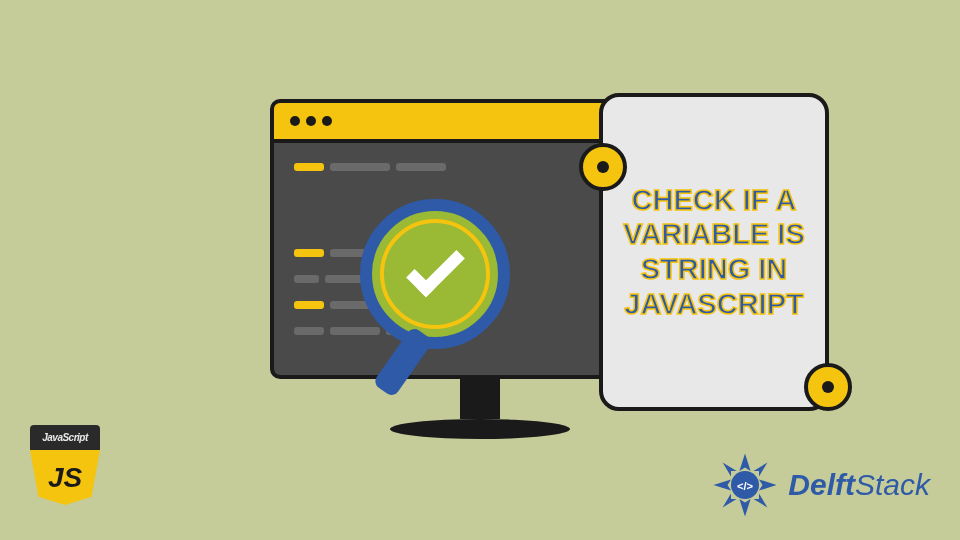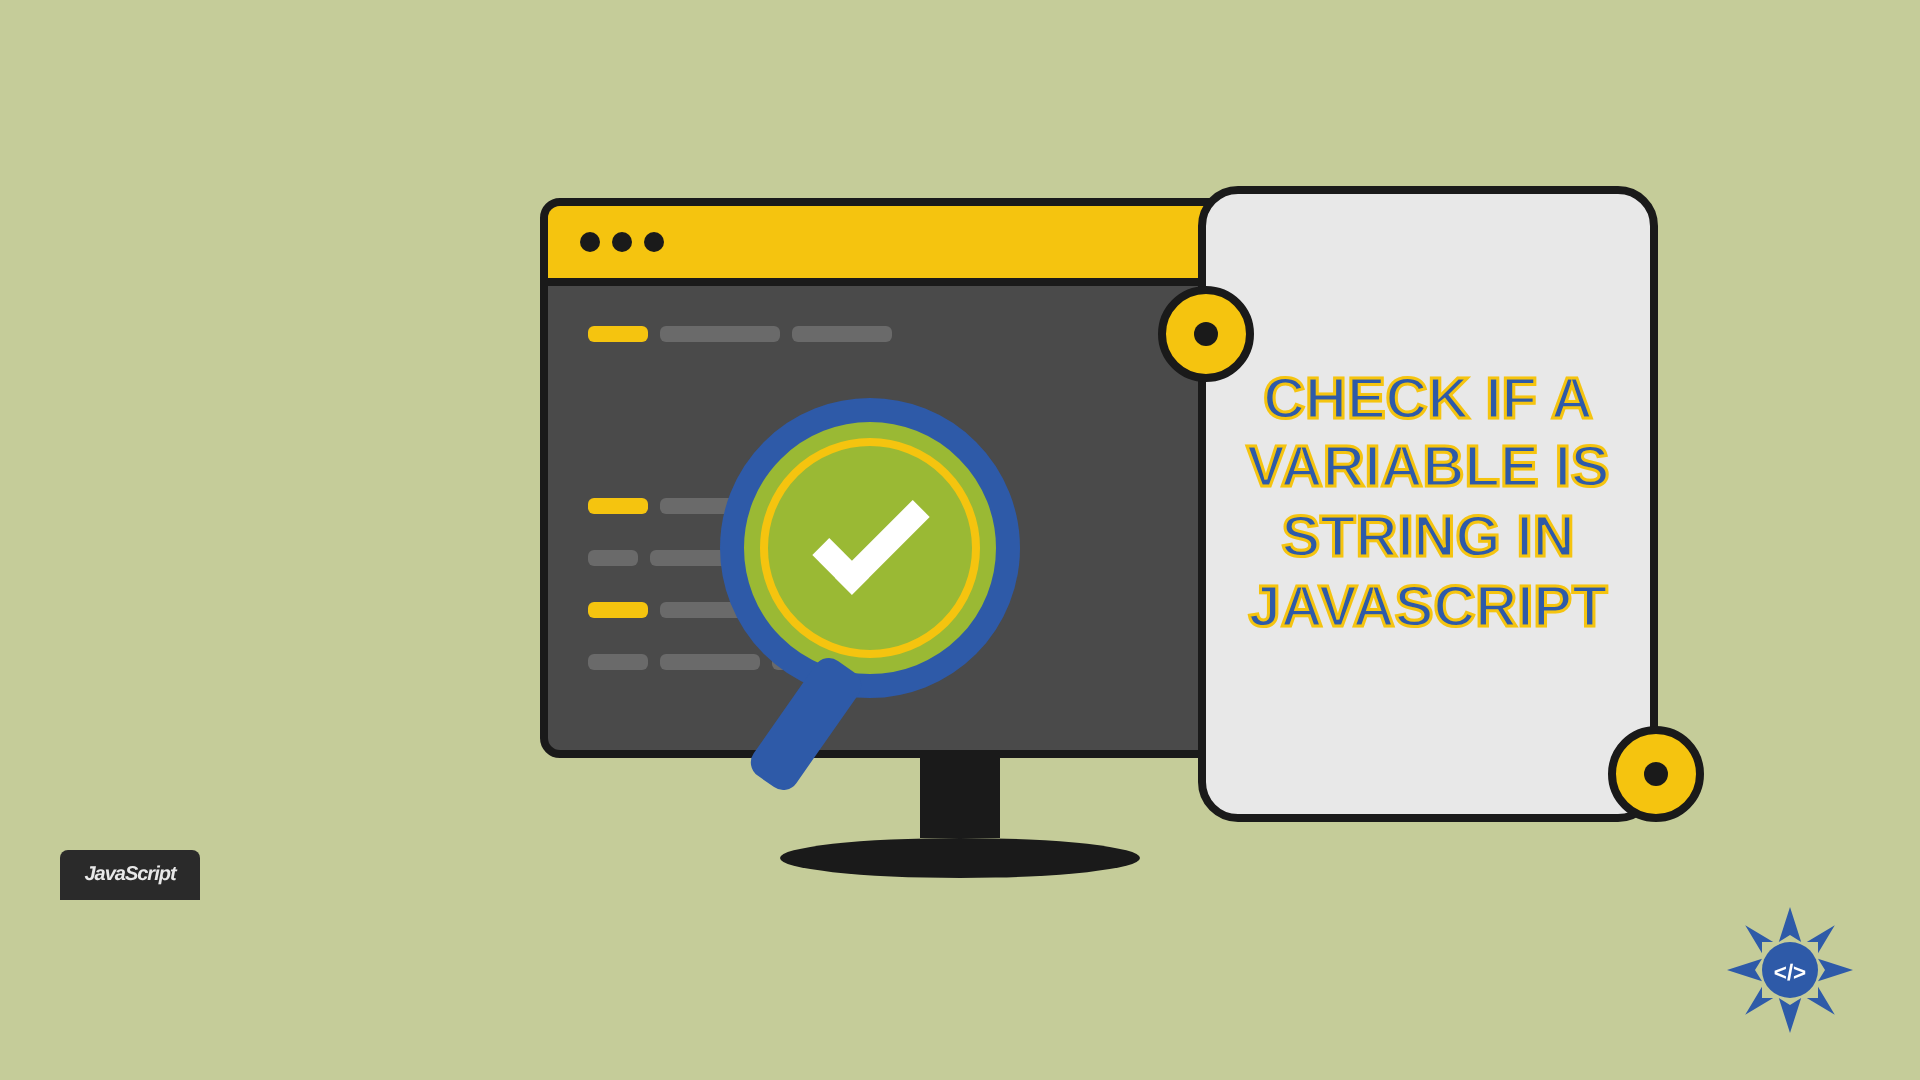--- a/index.html
+++ b/index.html
@@ -303,33 +303,37 @@
         </div>
         <div class="mag-handle"></div>
       </div>
     </div>
   </div>
 </div>
 
 <div class="js-logo">
   <div class="js-badge">
     <div class="shield-top">JavaScript</div>
+    <div class="shield-bottom">JS</div>
   </div>
 </div>
 
 <div class="delftstack-logo">
   <div class="ds-mandala">
     <svg width="70" height="70" viewBox="0 0 100 100">
       <g fill="#2e5aa8">
         <circle cx="50" cy="50" r="20" fill="#2e5aa8"></circle>
         <path d="M50 5 L58 30 L50 25 L42 30 Z"></path>
         <path d="M50 95 L58 70 L50 75 L42 70 Z"></path>
         <path d="M5 50 L30 42 L25 50 L30 58 Z"></path>
         <path d="M95 50 L70 42 L75 50 L70 58 Z"></path>
         <path d="M18 18 L38 30 L30 30 L30 38 Z"></path>
         <path d="M82 18 L62 30 L70 30 L70 38 Z"></path>
         <path d="M18 82 L38 70 L30 70 L30 62 Z"></path>
         <path d="M82 82 L62 70 L70 70 L70 62 Z"></path>
       </g>
       <text x="50" y="57" text-anchor="middle" fill="#fff" font-size="16" font-weight="bold" font-family="Arial">&lt;/&gt;</text>
     </svg>
   </div>
+  <div class="ds-text">
+    <span>Delft</span><span class="stack">Stack</span>
+  </div>
 </div>
 
 </body></html>

